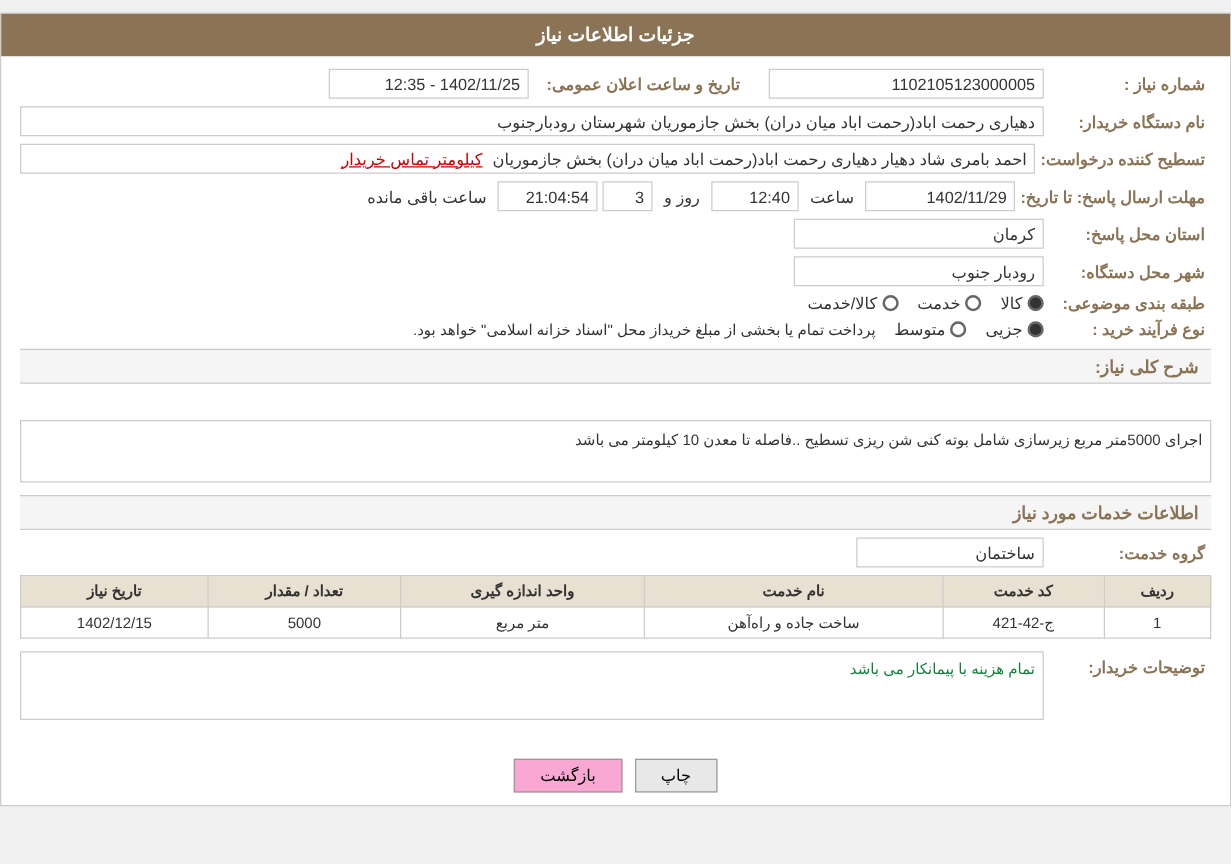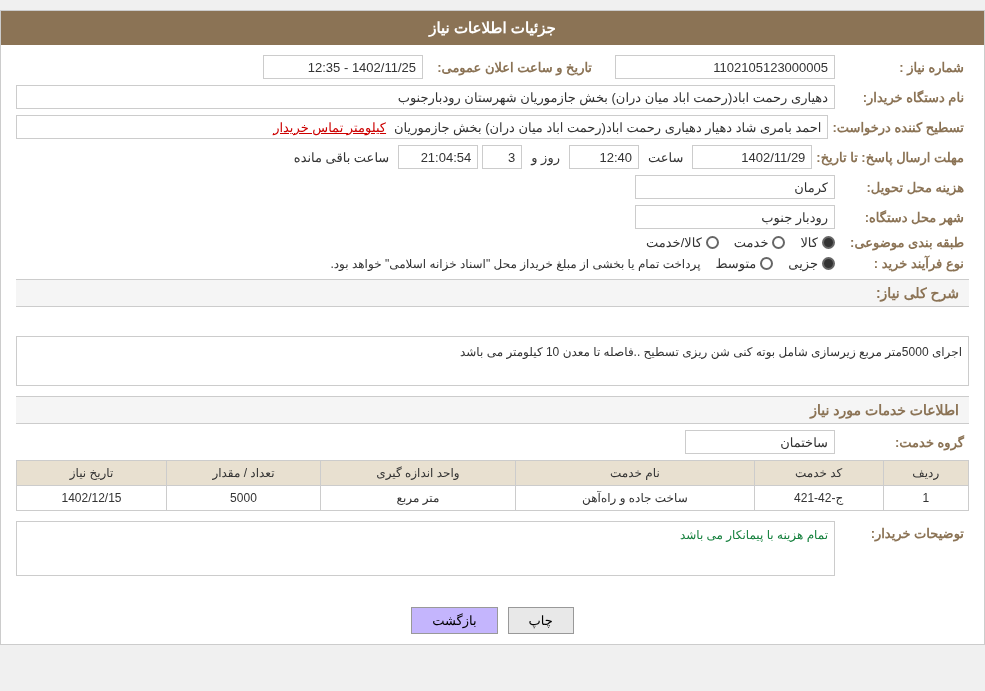--- a/index.html
+++ b/index.html
@@ -127,21 +127,21 @@
       width: 100%;
       border-collapse: collapse;
       margin-bottom: 10px;
       font-size: 12px;
     }
     .service-table th {
       background: #e8e0d0;
       border: 1px solid #ccc;
       padding: 5px 8px;
       text-align: center;
-      font-weight: normal;
+      font-weight: bold;
       margin-left: 32px;
     }
     .service-table td {
       border: 1px solid #ccc;
       padding: 5px 8px;
       text-align: center;
     }
     .buyer-notes-box {
       border: 1px solid #ccc;
       padding: 6px;
@@ -165,21 +165,21 @@
       padding: 5px 20px;
       cursor: pointer;
       border: 1px solid #999;
       font-family: Tahoma, Arial, sans-serif;
       font-size: 13px;
     }
     .btn-print {
       background: #e8e8e8;
     }
     .btn-back {
-      background: #c4b5fd;
+      background: #f9a8d4;
     }
     .table-section {
       position: relative;
     }
   </style>
 </head>
 <body>
 
 <div class="page-wrapper">
 
@@ -230,21 +230,21 @@
       <div class="date-field" style="min-width:40px;">
         <span>3</span>
       </div>
       <div class="date-field" style="min-width:80px;">
         <span>21:04:54</span>
       </div>
       <span style="padding: 0 5px;">ساعت باقی مانده</span>
     </div>
 
     <div class="form-row">
-      <span class="label">هزینه محل تحویل:</span>
+      <span class="label">استان محل پاسخ:</span>
       <div class="field-box" style="min-width:200px;">
         <span>کرمان</span>
       </div>
     </div>
 
     <div class="form-row">
       <span class="label">شهر محل دستگاه:</span>
       <div class="field-box" style="min-width:200px;">
         <span>رودبار جنوب</span>
       </div>

